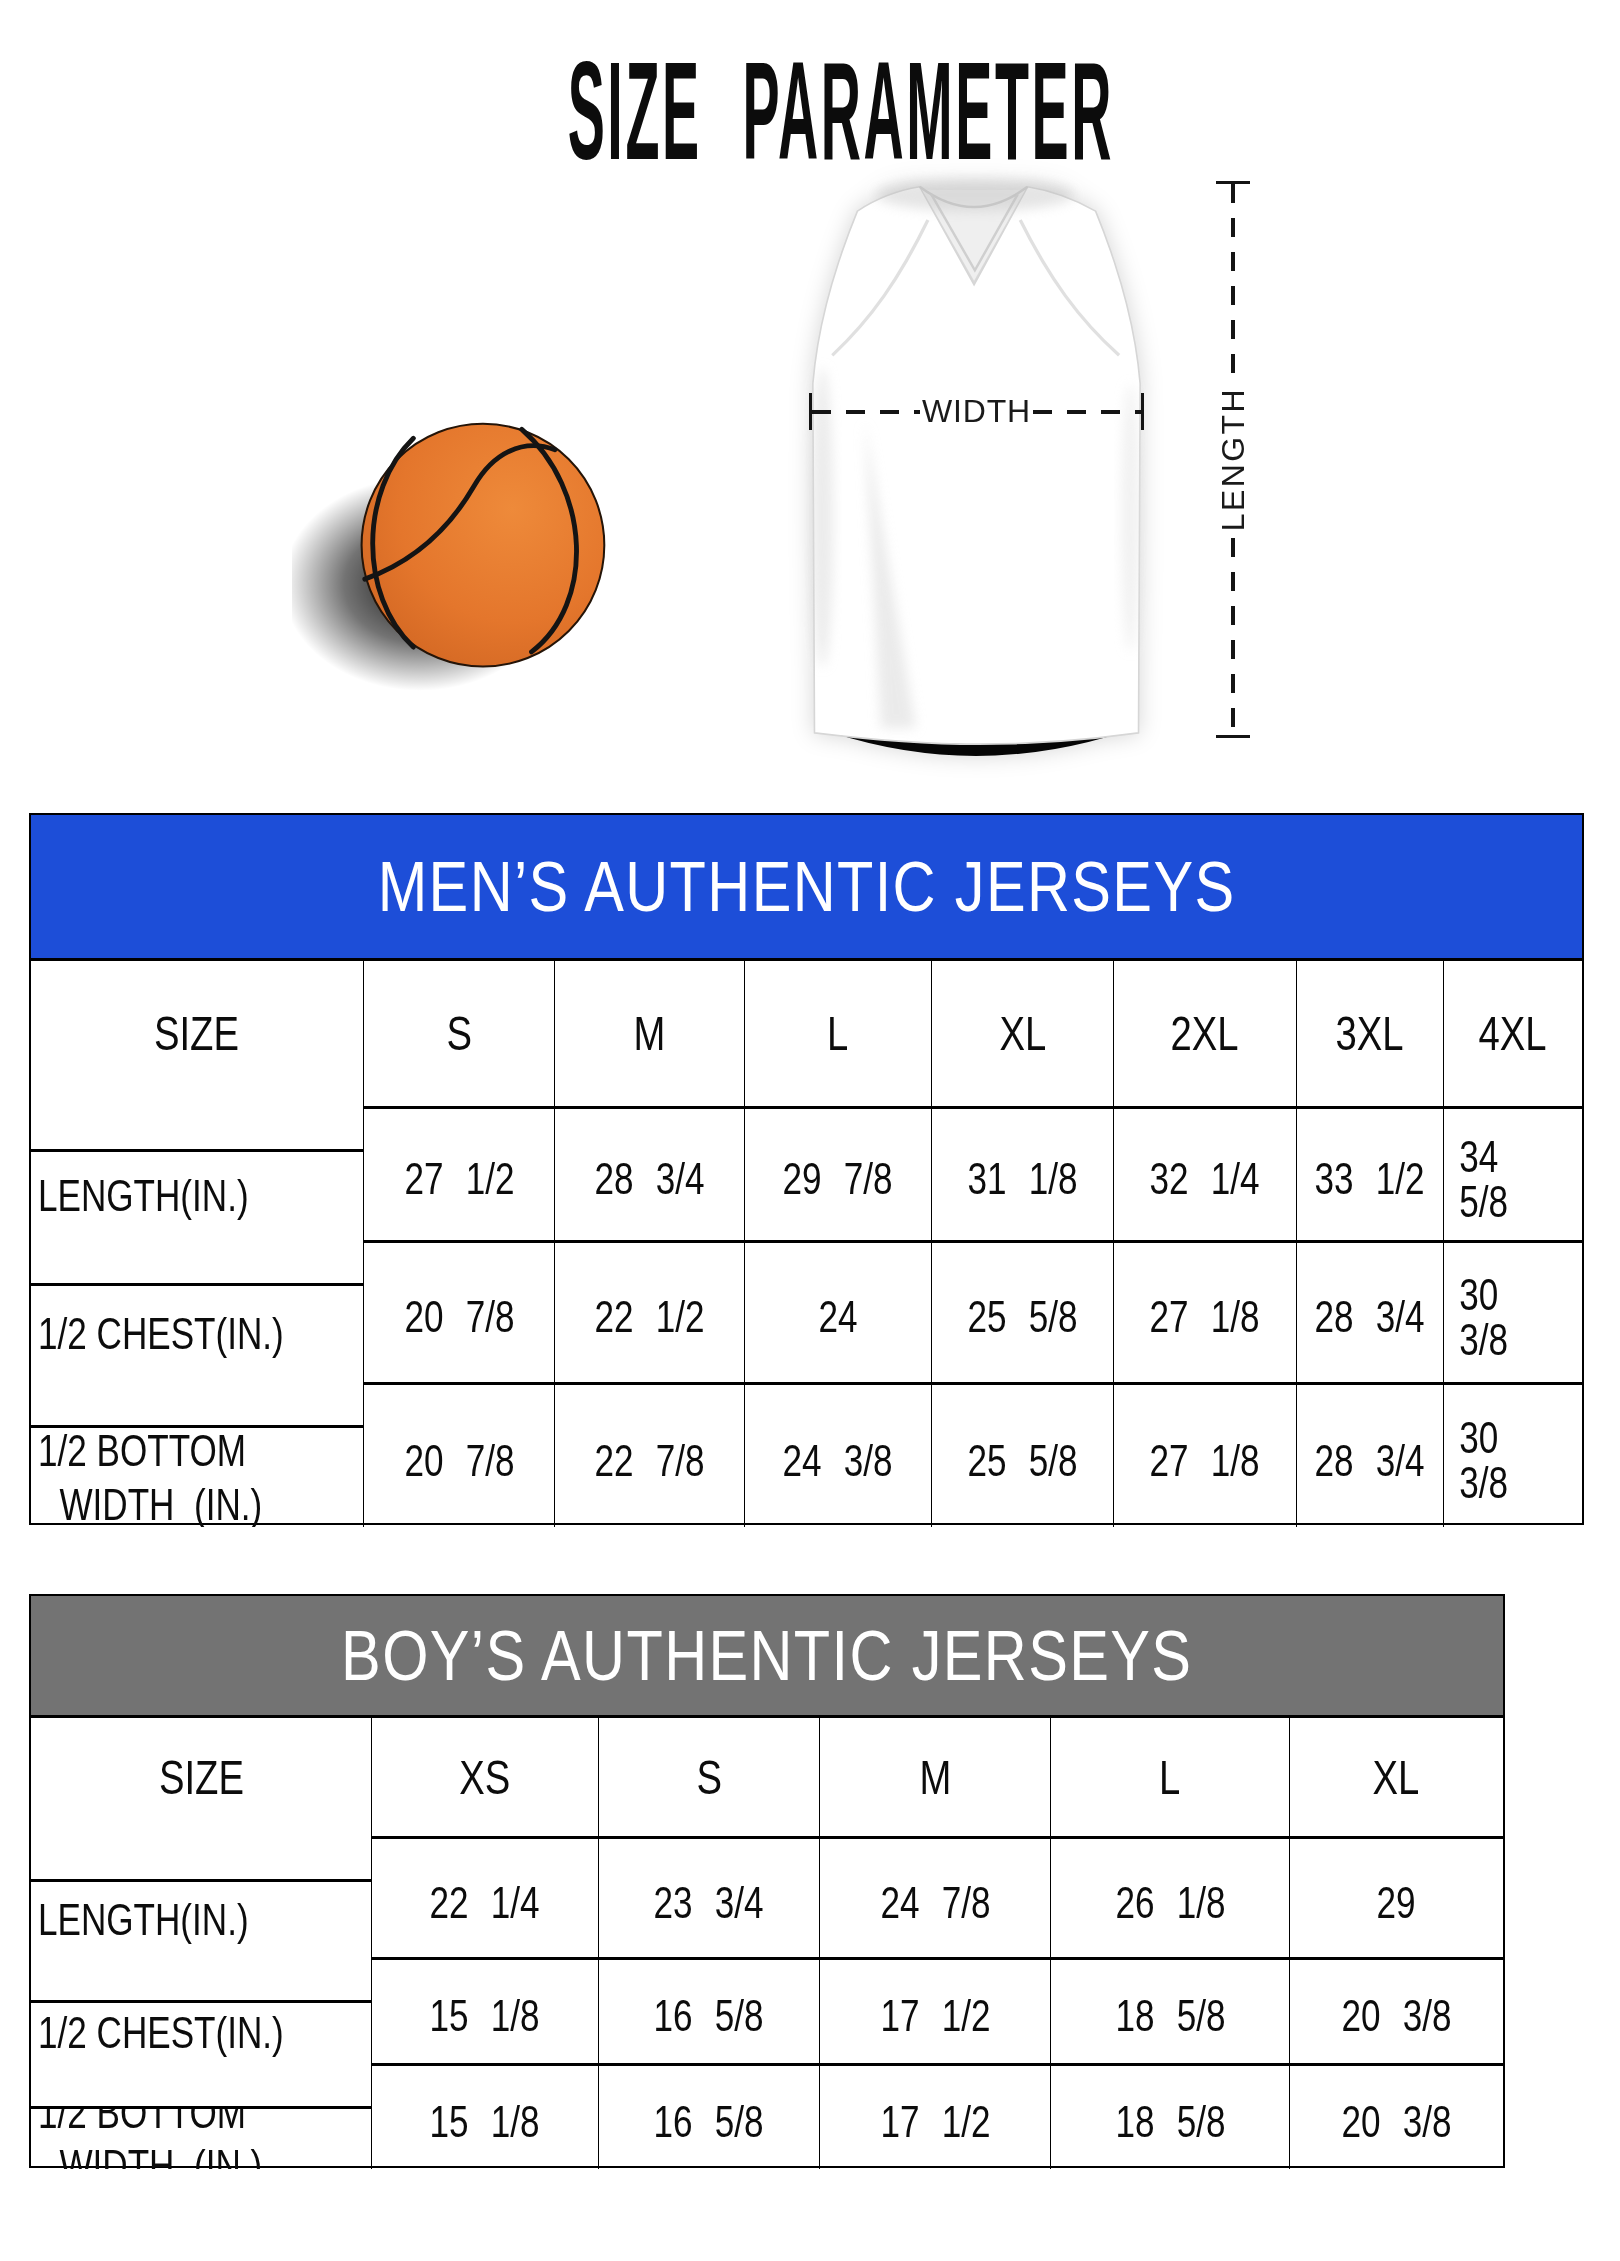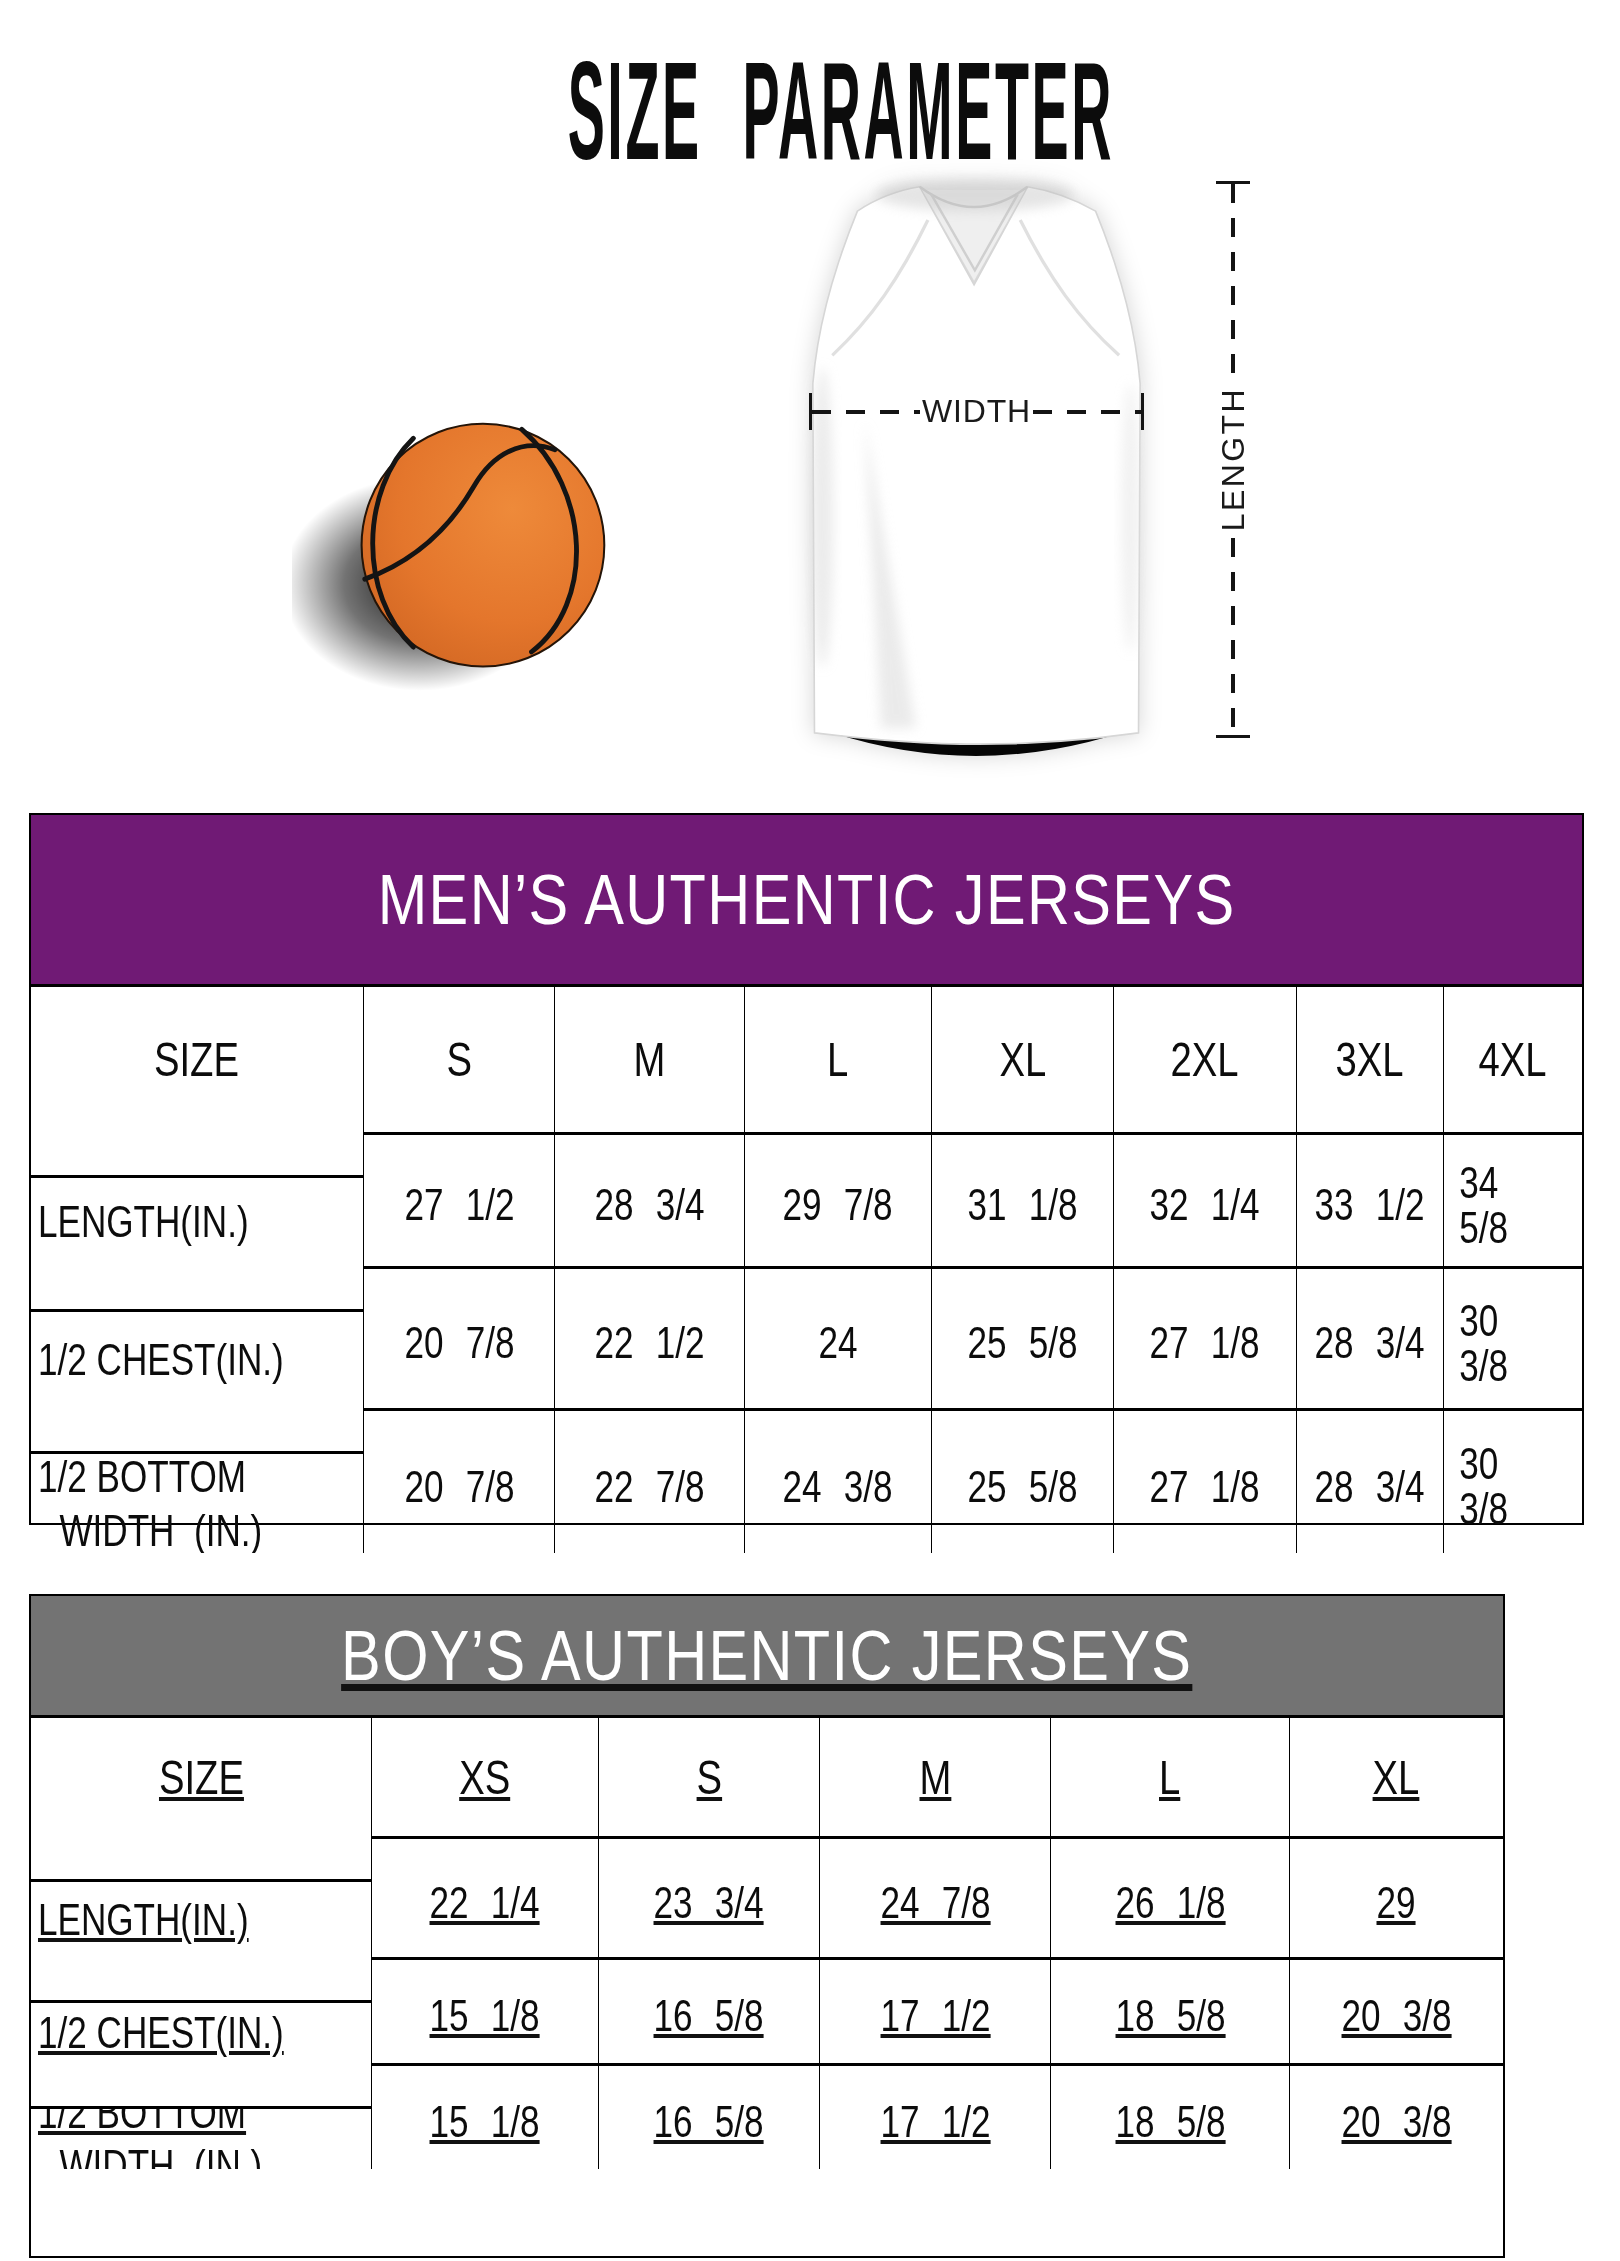--- a/index.html
+++ b/index.html
@@ -176,21 +176,21 @@
 
 <div id="length-line" class="abs">
   <div class="htick"></div>
   <div class="vdash" style="flex:1"></div>
   <span class="vert-label">LENGTH</span>
   <div class="vdash" style="flex:1"></div>
   <div class="htick"></div>
 </div>
 
 <div id="men-table" class="size-table" style="left: 29px; top: 813px; width: 1555px; height: 712px;">
-    <div class="band" style="height: 172px; background: #701a75; color: rgb(255, 255, 255);">
+    <div class="band" style="height: 146px; background: #1d4ed8; color: rgb(255, 255, 255);">
       <span class="cond">MEN’S AUTHENTIC JERSEYS</span>
     </div>
     <div class="tgrid" style="grid-template-columns: 21.4% 12.35% 12.2% 12.1% 11.7% 11.8% 9.5% 8.95%; grid-template-rows: 145px 134px 142px 145px;">
       <div class="cell head">
         <span class="cval">SIZE</span>
       </div>
       <div class="cell head bl">
         <span class="cval">S</span>
       </div>
       <div class="cell head bl">
@@ -285,21 +285,21 @@
         <span class="cval">27 1/8</span>
       </div>
       <div class="cell val bt bl">
         <span class="cval">28 3/4</span>
       </div>
       <div class="cell val bt bl">
         <span class="cval">30 3/8</span>
       </div>
     </div>
   </div>
-<div id="boy-table" class="size-table" style="left: 29px; top: 1594px; width: 1476px; height: 664px; text-decoration: underline;">
+<div id="boy-table" class="size-table" style="left: 29px; top: 1594px; width: 1476px; height: 574px;">
     <div class="band" style="height: 122px; background: rgb(115, 115, 115); color: rgb(255, 255, 255);">
       <span class="cond">BOY’S AUTHENTIC JERSEYS</span>
     </div>
     <div class="tgrid" style="grid-template-columns: 23.1% 15.4% 15.05% 15.7% 16.2% 14.55%; grid-template-rows: 118px 121px 106px 106px;">
       <div class="cell head">
         <span class="cval">SIZE</span>
       </div>
       <div class="cell head bl">
         <span class="cval">XS</span>
       </div>

